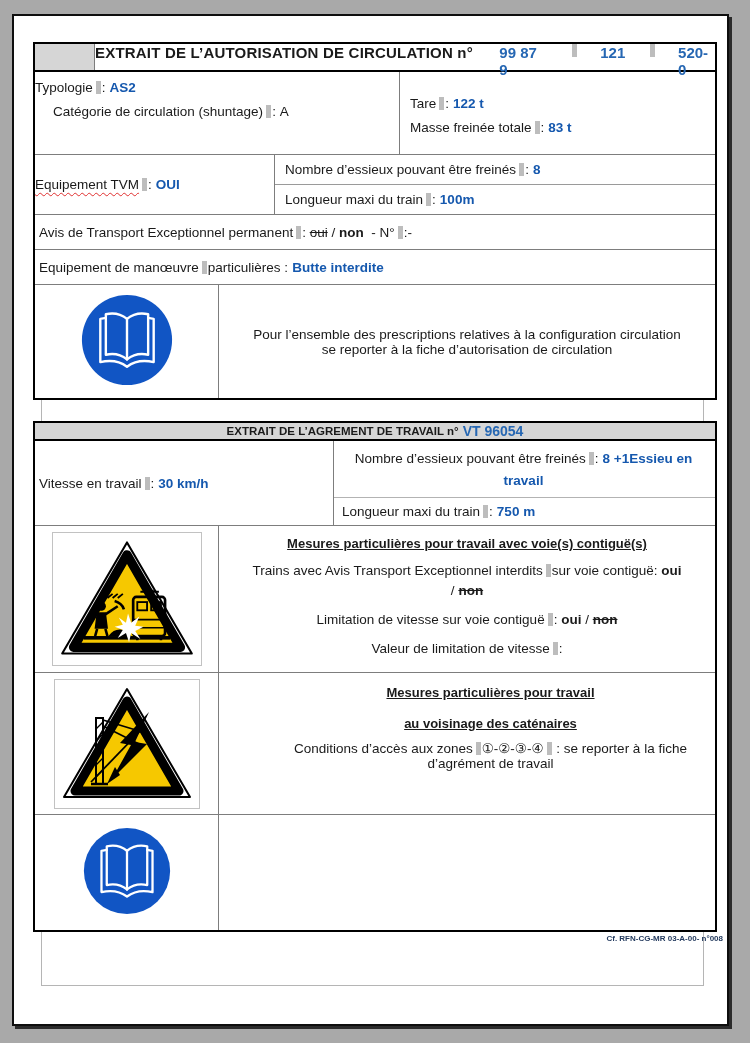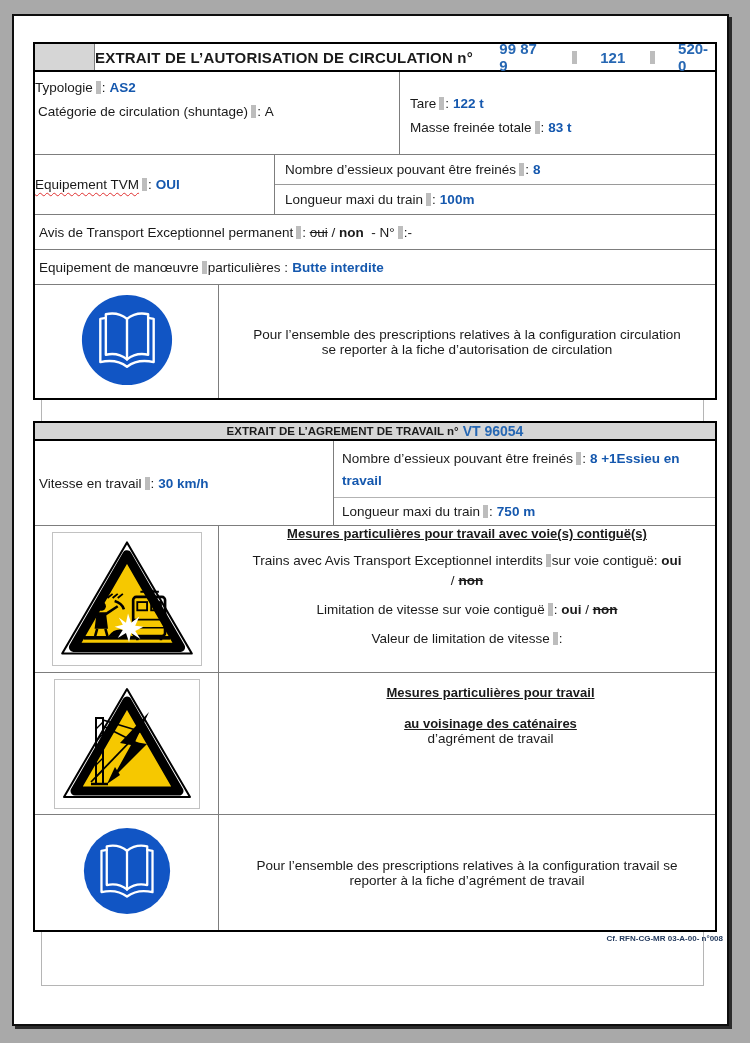--- a/index.html
+++ b/index.html
@@ -19,46 +19,46 @@
   #t1 { top:26px; }
   #t2 { top:405px; }
   .r { display:flex; }
   .bt  { border-top:1px solid var(--line_gray,#7d7d7d); }
   .btk { border-top:2px solid #000; }
   .cl  { border-right:1px solid var(--line_gray,#7d7d7d); }
 
   
   .hdr1 { height:26px; }
   .hdr1 .hcell { width:60px; background:var(--header_gray,#d6d6d6); }
-  .hdr1 .htitle { flex:1; display:flex; align-items:center; justify-content:center;gap:22px; }
+  .hdr1 .htitle { flex:1; display:flex; align-items:flex-start; justify-content:center;gap:22px; }
   .t1title { font-size:15px; font-weight:bold; letter-spacing:0.2px; white-space:pre; }
   .t1num { font-size:15px; font-weight:bold; color:var(--link_blue,#2667b3); }
   .row1 { height:84px; }
   .row1 .c-left { width:365px; padding-top:8px; }
   .row1 .c-left .line1 { text-align:left; }
-  .row1 .c-left .line2 { padding-left:3px; margin-top:9px; }
+  .row1 .c-left .line2 { padding-left:18px; margin-top:9px; }
   .row1 .c-right { flex:1; padding:24px 0 0 10px; }
   .row1 .c-right .line2 { margin-top:9px; }
   .rowtvm { height:60px; }
   .rowtvm .c-left { width:240px; display:flex; align-items:center; justify-content:flex-start; }
   .rowtvm .c-right { flex:1; display:flex; flex-direction:column; }
   .rowtvm .sub { flex:1; display:flex; align-items:center; padding-left:10px; }
   .rowtvm .sub + .sub { border-top:1px solid #9a9a9a; }
   .rowline { height:35px; display:flex; align-items:center; padding-left:4px; }
   .rowbook1 { height:114px; }
   .icon-cell { width:184px; display:flex; align-items:center; justify-content:center; }
   .note-cell { flex:1; display:flex; flex-direction:column; align-items:center; justify-content:center; text-align:center; padding:0 6px; }
 
   
   .hdr2 { height:16px; display:flex; align-items:center; justify-content:center; background:var(--header_gray,#d6d6d6); }
   .t2title { font-size:11.5px; font-weight:bold; white-space:pre; }
   .t2num { font-size:14px; font-weight:bold; color:var(--link_blue,#2667b3); margin-left:4px; }
   .row2a { height:86px; }
   .row2a .c-left { width:299px; display:flex; align-items:center; padding-left:4px; }
-  .row2a .c-right { flex:1; display:flex; flex-direction:column; }
+  .row2a .c-right { flex:1; display:flex; flex-direction:column;text-align:center; }
   .row2a .subA { height:56px; padding:7px 10px 0 8px; line-height:1.6; }
   .row2a .subB { flex:1; border-top:1px solid #b3b3b3; display:flex; align-items:center; padding-left:8px; }
   .rowtri1 { height:147px; }
   .rowtri2 { height:142px;gap:47px; }
   .rowbook2 { height:116px; }
   .tri-content { flex:1; display:flex; flex-direction:column; align-items:center; text-align:center; padding:0 10px; }
   .sec-title { font-size:13px; font-weight:bold; text-decoration:underline; }
   .iconbox { border:1px solid #c2c2c2; background:#fff; padding:2px; display:flex; }
 
   .lbl { font-size:13.5px; }
@@ -208,21 +208,21 @@
                 <rect x="93.5" y="65" width="9.5" height="8" fill="none" stroke-width="1.8"></rect>
                 <path d="M76 82 L107 82 M76 90 L107 90" fill="none" stroke-width="1.6"></path>
                 <path d="M80 98 l0 4 M103 98 l0 4" fill="none" stroke-width="2.5"></path>
                 <path d="M83 55 L101 55 M92 55 L92 60 M86 50 L97 55" fill="none" stroke-width="1.8"></path>
               </g>
               <polygon fill="#fff" points="71,76 74,85 82,79 78,88 86,89 78,93 83,101 74,95 72,104 69,95 61,100 66,92 58,89 66,87 62,80 69,85"></polygon>
             </svg>
           </span>
         </div>
         <div class="tri-content">
-          <div class="sec-title" style="">Mesures particulières pour travail avec voie(s) contiguë(s)</div>
+          <div class="sec-title" style="margin-top:10px">Mesures particulières pour travail avec voie(s) contiguë(s)</div>
           <div class="txt" style="margin-top:12px">
             <span>Trains avec Avis Transport Exceptionnel interdits</span><span class="ff"></span><span>sur voie contiguë:</span>&nbsp;<span class="b">oui</span>
           </div>
           <div class="txt" style="margin-top:5px">
             <span>/</span>&nbsp;<span class="b sk">non</span>
           </div>
           <div class="txt" style="margin-top:14px">
             <span>Limitation de vitesse sur voie contiguë</span><span class="ff"></span><span>:</span>&nbsp;<span class="b">oui</span>&nbsp;<span>/</span>&nbsp;<span class="b sk">non</span>
           </div>
           <div class="txt" style="margin-top:14px">
@@ -246,40 +246,39 @@
                 <path d="M88 44 L34 100" stroke-width="1.8"></path>
               </g>
               <polygon fill="#000" points="92,30 63,61 74,63 55,97 90,62 78,60"></polygon>
               <polygon fill="#000" points="50,102 63,93 58,85"></polygon>
             </svg>
           </span>
         </div>
         <div class="tri-content">
           <div class="sec-title" style="margin-top:12px">Mesures particulières pour travail</div>
           <div class="sec-title" style="margin-top:16px">au voisinage des caténaires</div>
+          <div class="txt" style="margin-top:9px">
+            <span>Conditions d’accès aux zones</span><span class="ff"></span><span>①-②-③-④</span><span class="ff"></span>&nbsp;<span>: se reporter à la fiche</span>
+          </div>
           <div class="txt">d’agrément de travail</div>
         </div>
       </div>
 
       <div class="r rowbook2 bt">
         <div class="icon-cell cl">
           <span>
             <svg width="88" height="88" viewBox="0 0 100 100">
               <circle cx="50" cy="50" r="49" fill="#1155c4"></circle>
               <g fill="none" stroke="#fff" stroke-width="2.6" stroke-linejoin="round" stroke-linecap="round">
                 <path d="M50 27 Q40 19 27 22 L27 66 Q40 63 50 71"></path>
                 <path d="M50 27 Q60 19 73 22 L73 66 Q60 63 50 71"></path>
                 <path d="M50 27 L50 71"></path>
                 <path d="M27 26 L21 27 L21 74 Q38 70 50 79 Q62 70 79 74 L79 27 L73 26"></path>
               </g>
             </svg>
           </span>
         </div>
-        <div class="note-cell">
-          <div class="txt">Pour l’ensemble des prescriptions relatives à la configuration travail se</div>
-          <div class="txt">reporter à la fiche d’agrément de travail</div>
-        </div>
       </div>
     </div>
 
     <div class="ref">Cf. RFN-CG-MR 03-A-00- n°008</div>
   </div>
 </div>
 
 </body></html>

